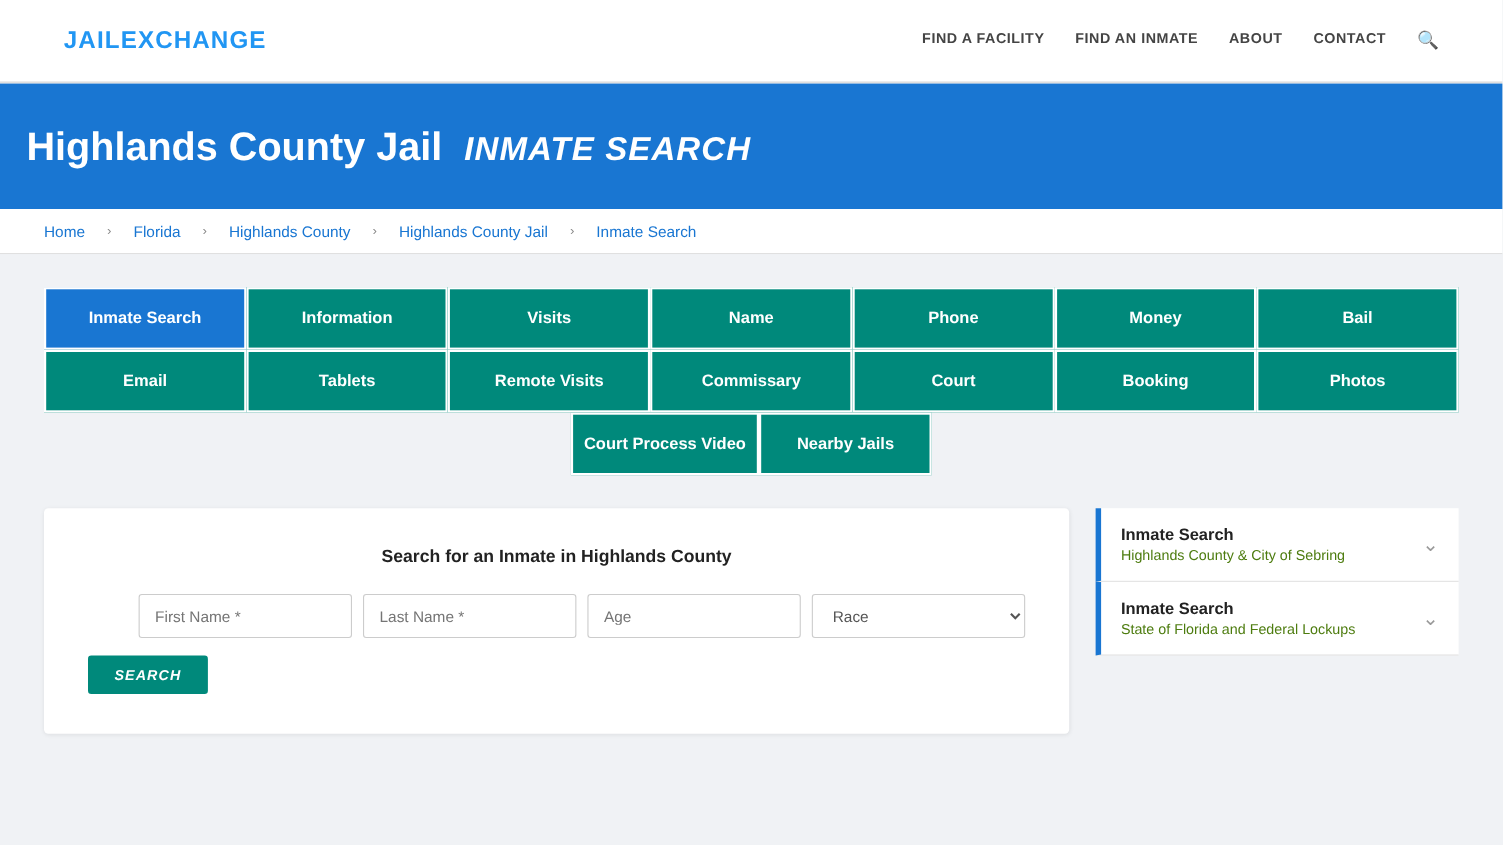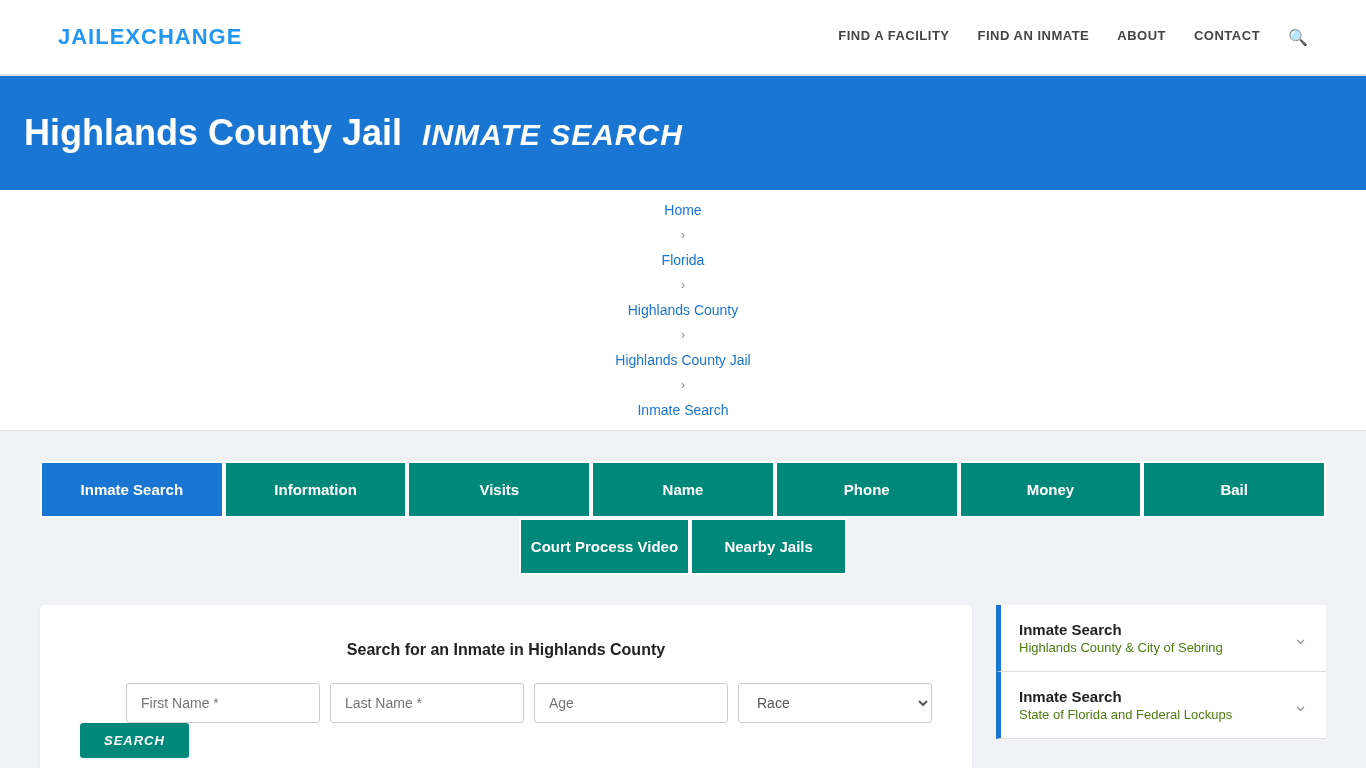--- a/index.html
+++ b/index.html
@@ -61,24 +61,23 @@
       text-transform: uppercase;
       letter-spacing: 1px;
     }
 
     
     .breadcrumb {
       background: #fff;
       padding: 12px 40px;
       display: flex;
       align-items: center;
-      gap: 10px;
+      gap: 20px;
       font-size: 14px;
       border-bottom: 1px solid #e0e0e0;
-      flex-direction: column;
     }
     .breadcrumb a {
       color: #1976d2;
       text-decoration: none;
     }
     .breadcrumb span.sep {
       color: #888;
       font-size: 12px;
     }
     .breadcrumb span.current {
@@ -148,20 +147,21 @@
       font-size: 16px;
       font-weight: 700;
       text-align: center;
       margin-bottom: 24px;
       color: #222;
     }
     .form-fields {
       display: flex;
       gap: 10px;
       flex-wrap: wrap;
+      margin-bottom: 16px;
       padding-left: 46px;
     }
     .form-fields input,
     .form-fields select {
       border: 1px solid #ccc;
       border-radius: 3px;
       padding: 10px 14px;
       font-size: 14px;
       color: #555;
       background: #fff;
@@ -261,20 +261,29 @@
 
   <div class="tabs-grid">
     <div class="tabs-row">
       <div class="tab-btn active">Inmate Search</div>
       <div class="tab-btn">Information</div>
       <div class="tab-btn">Visits</div>
       <div class="tab-btn">Name</div>
       <div class="tab-btn">Phone</div>
       <div class="tab-btn">Money</div>
       <div class="tab-btn">Bail</div>
+    </div>
+    <div class="tabs-row">
+      <div class="tab-btn">Email</div>
+      <div class="tab-btn">Tablets</div>
+      <div class="tab-btn">Remote Visits</div>
+      <div class="tab-btn">Commissary</div>
+      <div class="tab-btn">Court</div>
+      <div class="tab-btn">Booking</div>
+      <div class="tab-btn">Photos</div>
     </div>
     <div class="tabs-row-center">
       <div class="tab-btn">Court Process Video</div>
       <div class="tab-btn">Nearby Jails</div>
     </div>
   </div>
 
   <div class="bottom-layout">
 
     <div class="search-form-card">

